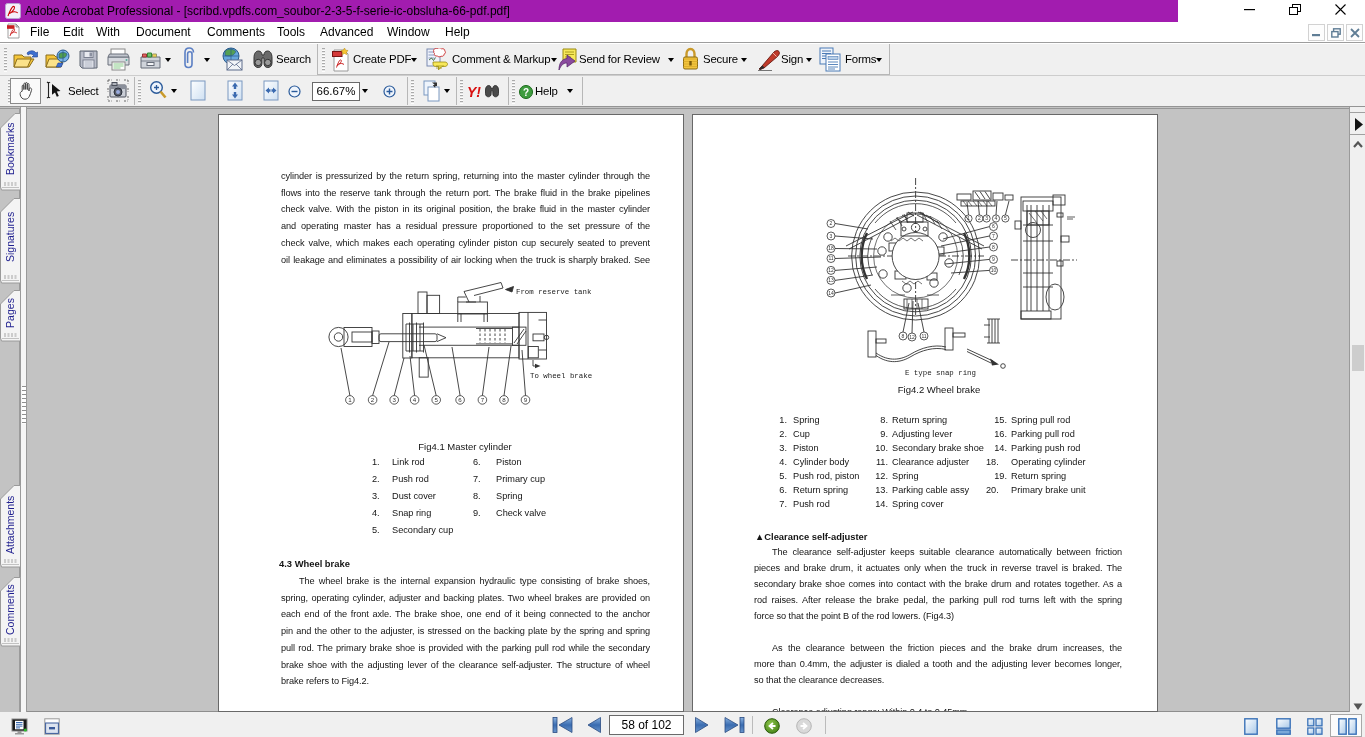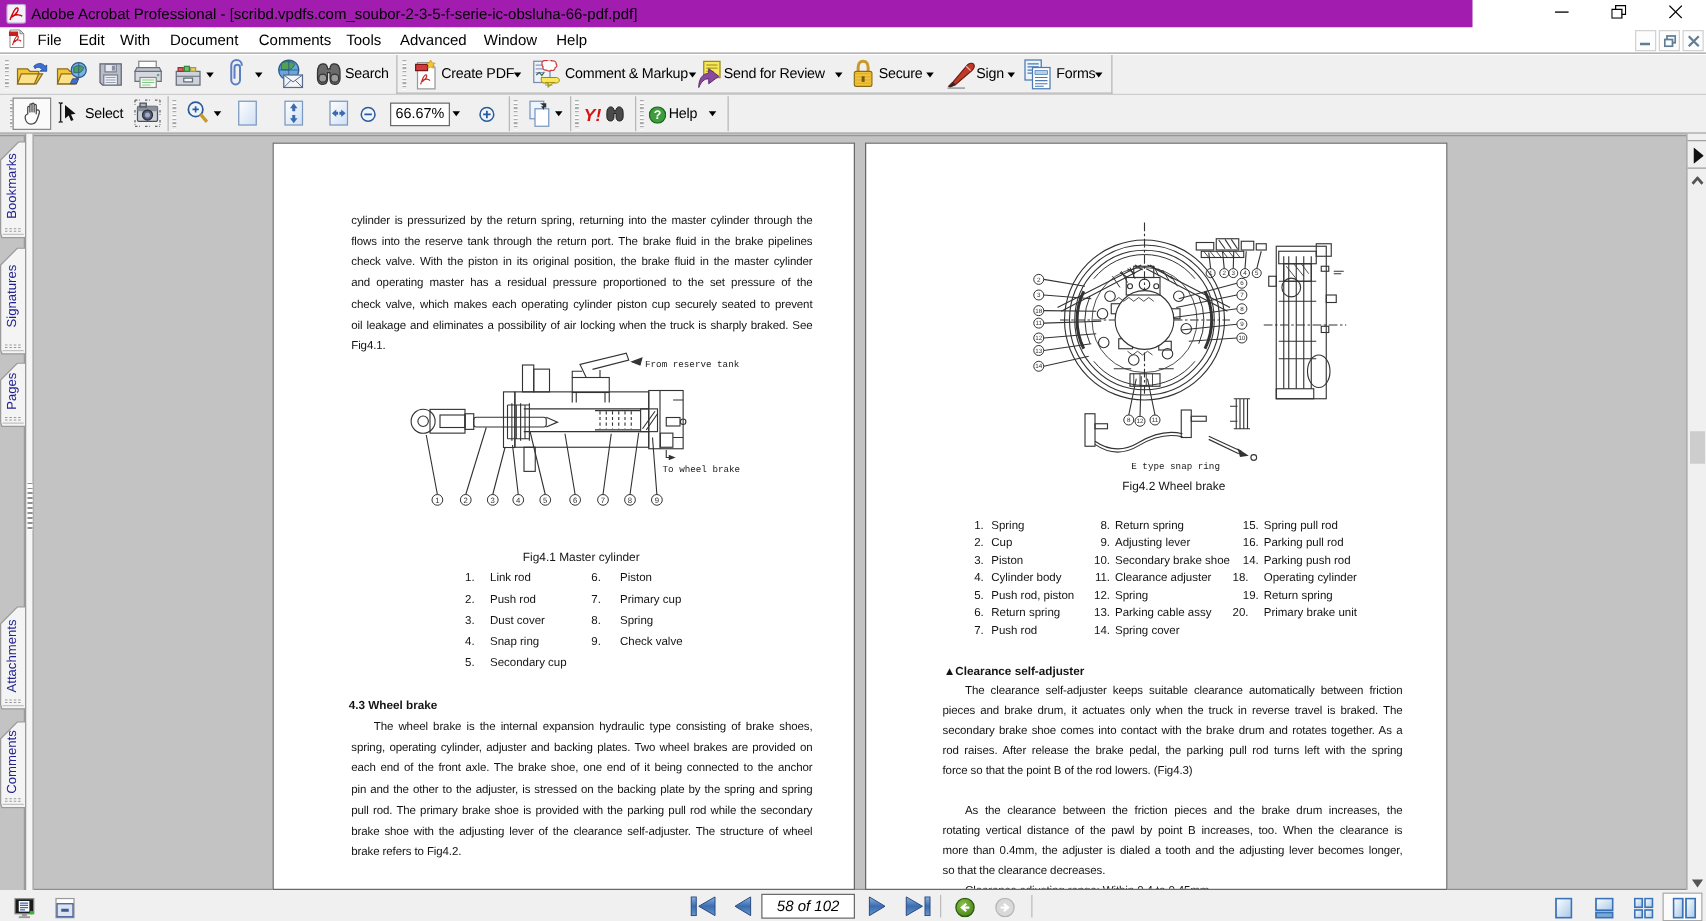--- a/index.html
+++ b/index.html
@@ -12,21 +12,21 @@
 #tb { left:0; top:44px; width:1365px; height:63px; background:#f0f0f0; border-bottom:1px solid #949494; }
 #tb-sep { left:0; top:31px; width:1365px; height:1px; background:#cdcdcd; }
 .grip { width:3px; background-image:repeating-linear-gradient(to bottom,#aaa 0 1px,#e8e8e8 1px 2px,#fdfdfd 2px 3px); }
 .tlabel { font-size:11.4px; letter-spacing:-0.18px; color:#000; white-space:nowrap; }
 .darr { width:0; height:0; border-left:3px solid transparent; border-right:3px solid transparent; border-top:4px solid #000; }
 #main { left:0; top:107px; width:1365px; height:605px; background:#c3c3c3; border-bottom:1px solid #8e8e8e; }
 #sidebar { left:0; top:0; width:20px; height:605px; background:#c3c3c3; }
 #splitter { left:20px; top:0; width:7px; height:605px; background:#f6f6f6; border-left:1px solid #999; border-right:1px solid #999; }
 .page { background:#fff; border:1px solid #686868; }
 #rightstrip { left:1349px; top:0; width:16px; height:605px; background:#f0f0f0; border-left:1px solid #9a9a9a; }
-#statusbar { left:0; top:712px; width:1365px; height:25px; background:#f0f0f0;font-style:italic; }
+#statusbar { left:0; top:712px; width:1365px; height:25px; background:#f0f0f0; }
 svg { display:block; }
 .page { overflow:hidden;padding-left:36px; }
 .pt { font-size:9.2px; line-height:16.7px; color:#141414; letter-spacing:-0.08px; }
 .pt2 { font-size:9.2px; line-height:15.9px; color:#141414; letter-spacing:-0.08px; }
 .jl { text-align:justify; text-align-last:justify; }
 .lrow { position:absolute; font-size:9.2px; color:#141414; white-space:nowrap; }
 .cap { position:absolute; font-size:9.5px; color:#141414; text-align:center; }
 .hd { position:absolute; font-size:9.4px; font-weight:bold; color:#141414; white-space:nowrap; }
 </style></head>
 <body>
@@ -312,21 +312,20 @@
   </div>
 
   <div class="abs page" id="page1" style="left:218px;top:7px;width:466px;height:598px">
     <div class="abs pt" style="left:62px;top:53px;width:369px">
       <div class="jl">cylinder is pressurized by the return spring, returning into the master cylinder through the</div>
       <div class="jl">flows into the reserve tank through the return port. The brake fluid in the brake pipelines</div>
       <div class="jl">check valve. With the piston in its original position, the brake fluid in the master cylinder</div>
       <div class="jl">and operating master has a residual pressure proportioned to the set pressure of the</div>
       <div class="jl">check valve, which makes each operating cylinder piston cup securely seated to prevent</div>
       <div class="jl">oil leakage and eliminates a possibility of air locking when the truck is sharply braked. See</div>
-      <div>Fig4.1.</div>
     </div>
     <div id="fig1holder" class="abs" style="left:87px;top:165px">
     <svg width="295" height="136" viewBox="0 0 295 136" fill="none" stroke="#333" stroke-width="0.9">
       <circle cx="32.5" cy="57" r="9.6"></circle>
           <circle cx="32.5" cy="57" r="4.2"></circle>
       <rect x="38" y="47.5" width="28" height="19"></rect>
           <rect x="46" y="52" width="20" height="10"></rect>
       <rect x="66" y="51" width="7" height="12.5"></rect>
       <rect x="73" y="53.8" width="58" height="7.8" rx="2"></rect>
       <rect x="96.8" y="33.5" width="9" height="44.5"></rect>
@@ -590,21 +589,20 @@
     <div class="hd" style="left:62px;top:416px">▲Clearance self-adjuster</div>
     <div class="abs pt2" style="left:61px;top:430px;width:368px">
       <div class="jl"><span style="display:inline-block;width:18px"></span>The clearance self-adjuster keeps suitable clearance automatically between friction</div>
       <div class="jl">pieces and brake drum, it actuates only when the truck in reverse travel is braked. The</div>
       <div class="jl">secondary brake shoe comes into contact with the brake drum and rotates together. As a</div>
       <div class="jl">rod raises. After release the brake pedal, the parking pull rod turns left with the spring</div>
       <div>force so that the point B of the rod lowers. (Fig4.3)</div>
     </div>
     <div class="abs pt2" style="left:61px;top:526px;width:368px">
       <div class="jl"><span style="display:inline-block;width:18px"></span>As the clearance between the friction pieces and the brake drum increases, the</div>
-      <div class="jl">rotating vertical distance of the pawl by point B increases, too. When the clearance is</div>
       <div class="jl">more than 0.4mm, the adjuster is dialed a tooth and the adjusting lever becomes longer,</div>
       <div>so that the clearance decreases.</div>
     </div>
     <div class="abs pt2" style="left:61px;top:590px;width:368px">
       <div><span style="display:inline-block;width:18px"></span>Clearance adjusting range: Within 0.4 to 0.45mm</div>
     </div>
   </div>
 
   <div class="abs" id="rightstrip">
     <div class="abs" style="left:0;top:5px;width:16px;height:1px;background:#a0a0a0"></div>

